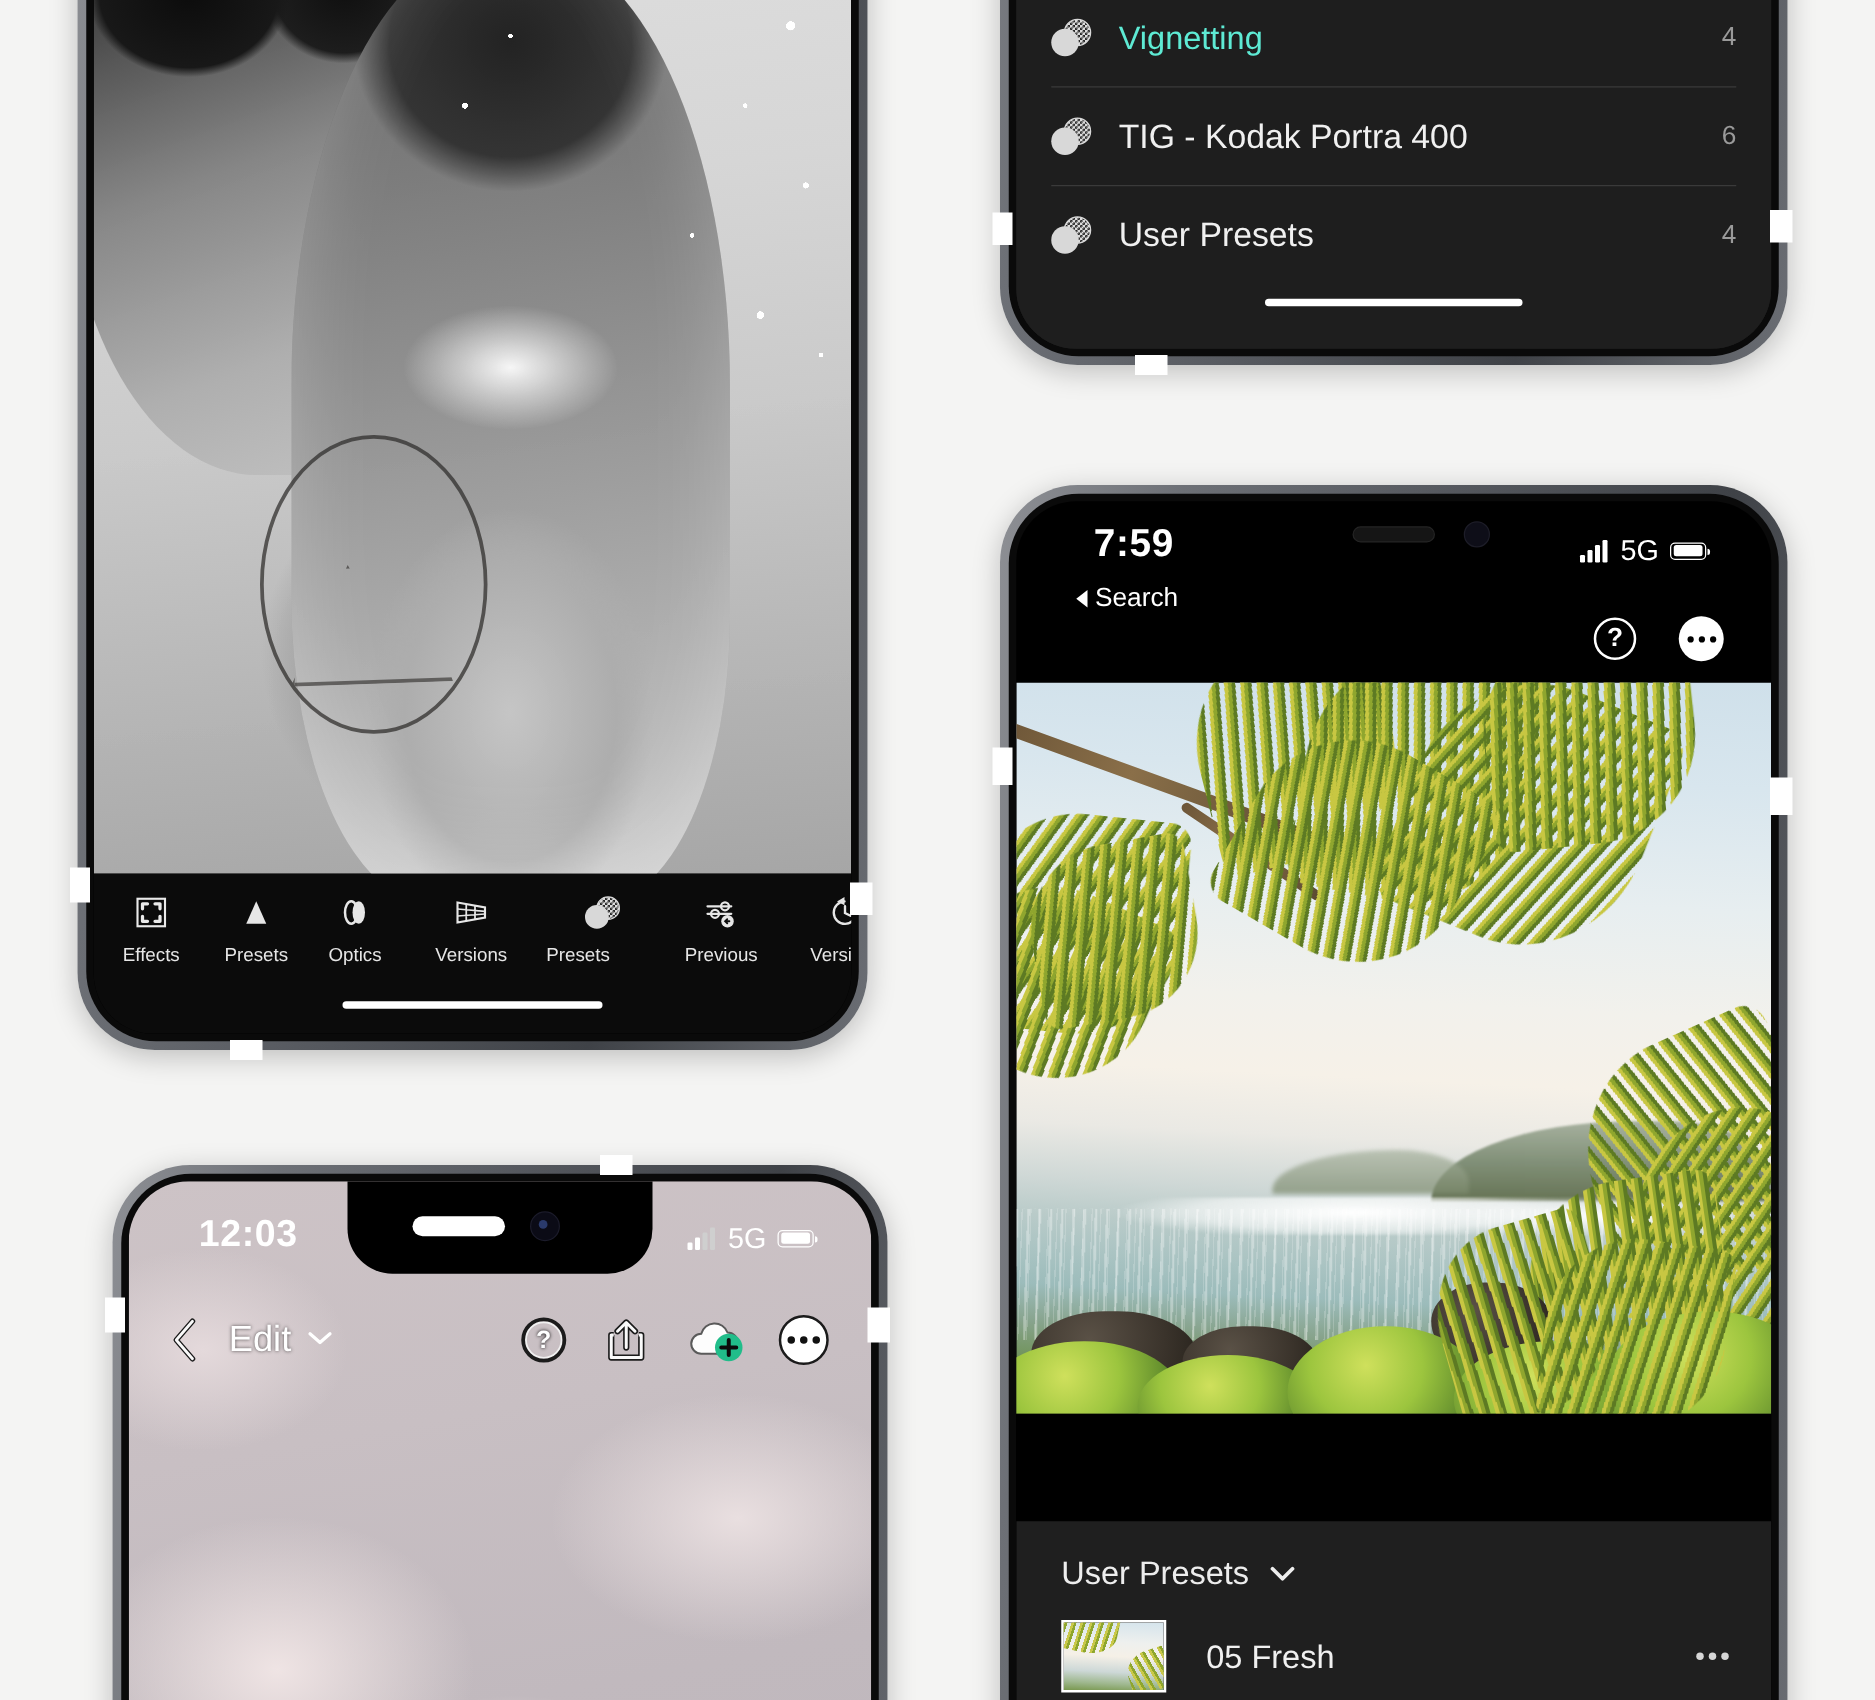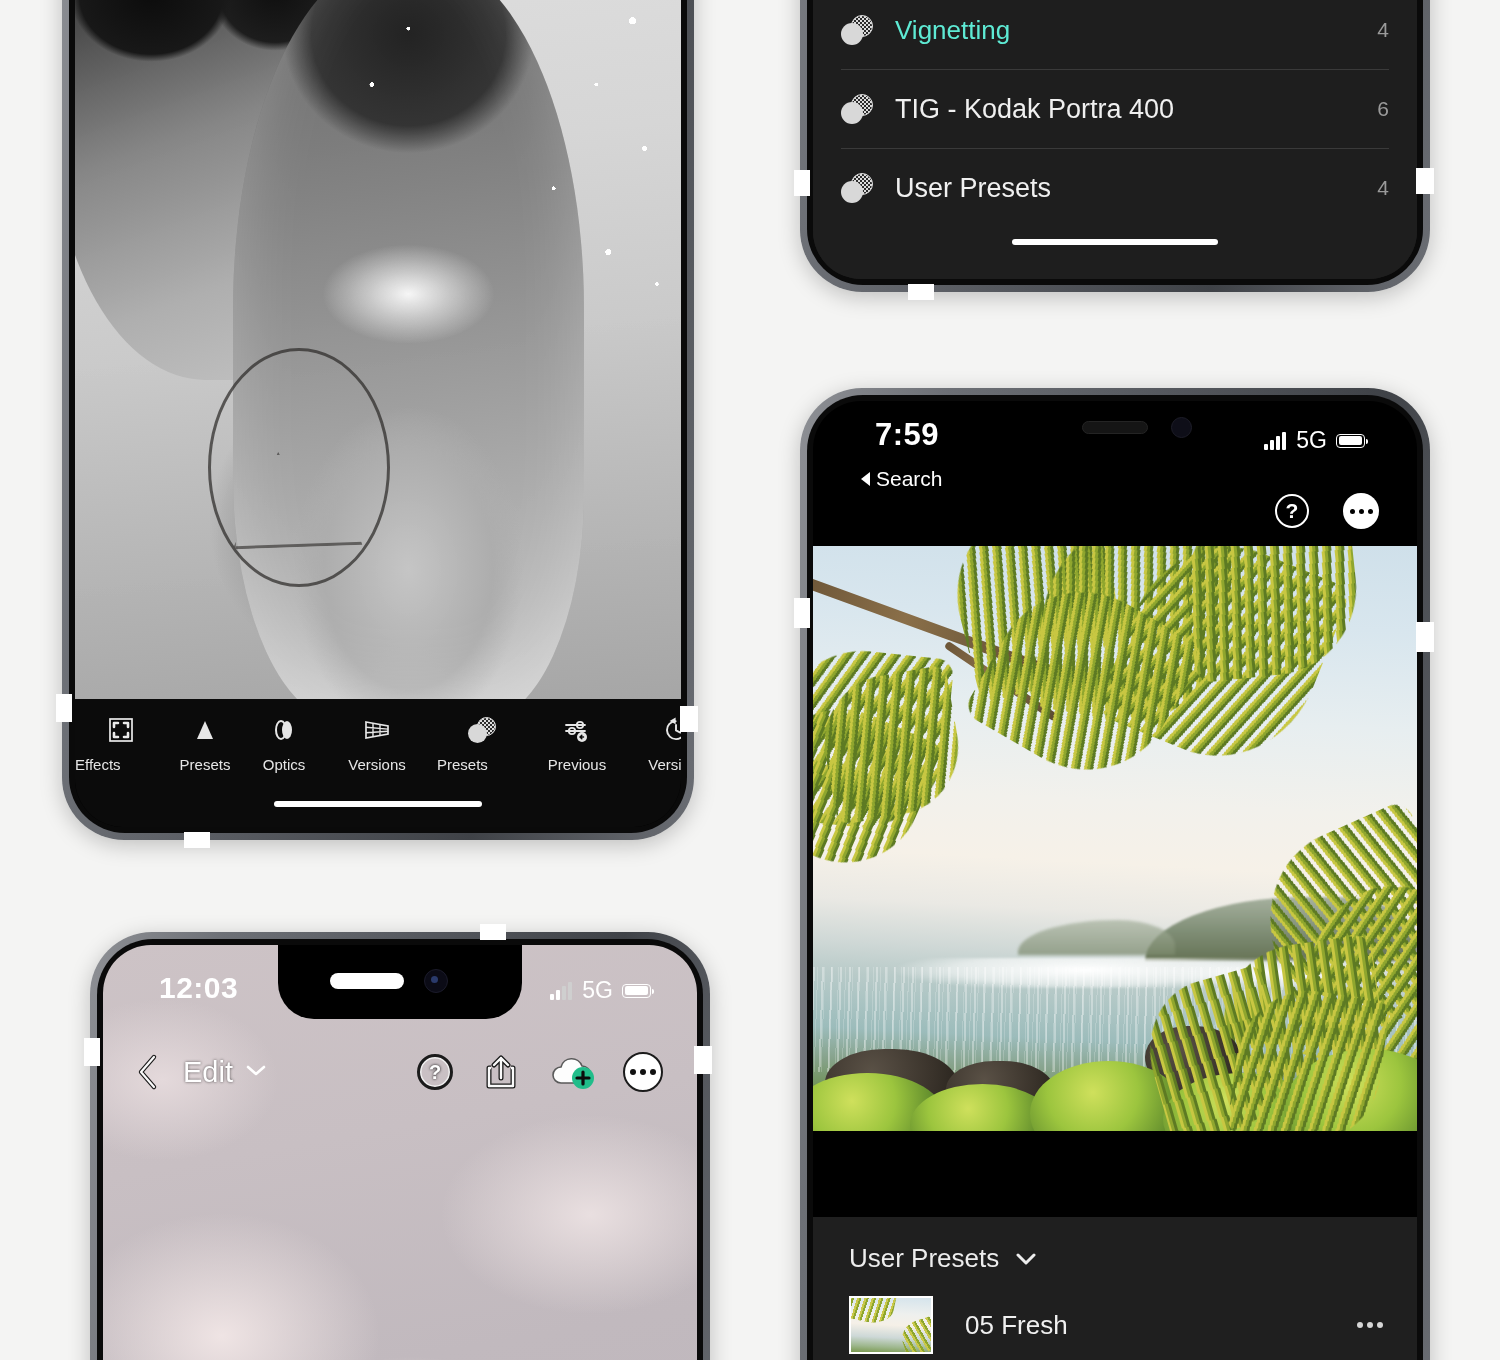--- a/index.html
+++ b/index.html
@@ -213,21 +213,21 @@
         <div class="bw-photo"></div>
         <div class="bw-specks"></div>
         <div class="tee-graphic"></div>
       </div>
 
       <div class="panel" style="position:absolute;left:0;right:0;top:798px;bottom:0;background:#0b0b0b;">
         <div style="display:flex;align-items:flex-start;height:100%;padding-top:14px;">
 
           <div style="display:flex;flex:0 0 auto;">
 
-            <div style="width:92px;text-align:left;">
+            <div style="width:92px;text-align:center;">
               <div style="height:34px;display:flex;align-items:center;justify-content:center;">
                 <svg width="26" height="26" viewBox="0 0 26 26">
                   <rect x="2" y="2" width="22" height="22" fill="none" stroke="#eaeaea" stroke-width="1.7"></rect>
                   <path d="M6 6 L10 6 M6 6 L6 10 M20 6 L16 6 M20 6 L20 10 M6 20 L10 20 M6 20 L6 16 M20 20 L16 20 M20 20 L20 16" stroke="#eaeaea" stroke-width="2.6" stroke-linecap="round" fill="none"></path>
                 </svg>
               </div>
               <div style="margin-top:9px;font-size:15px;color:#e6e6e6;">Effects</div>
             </div>
 
             <div style="width:76px;text-align:center;">

